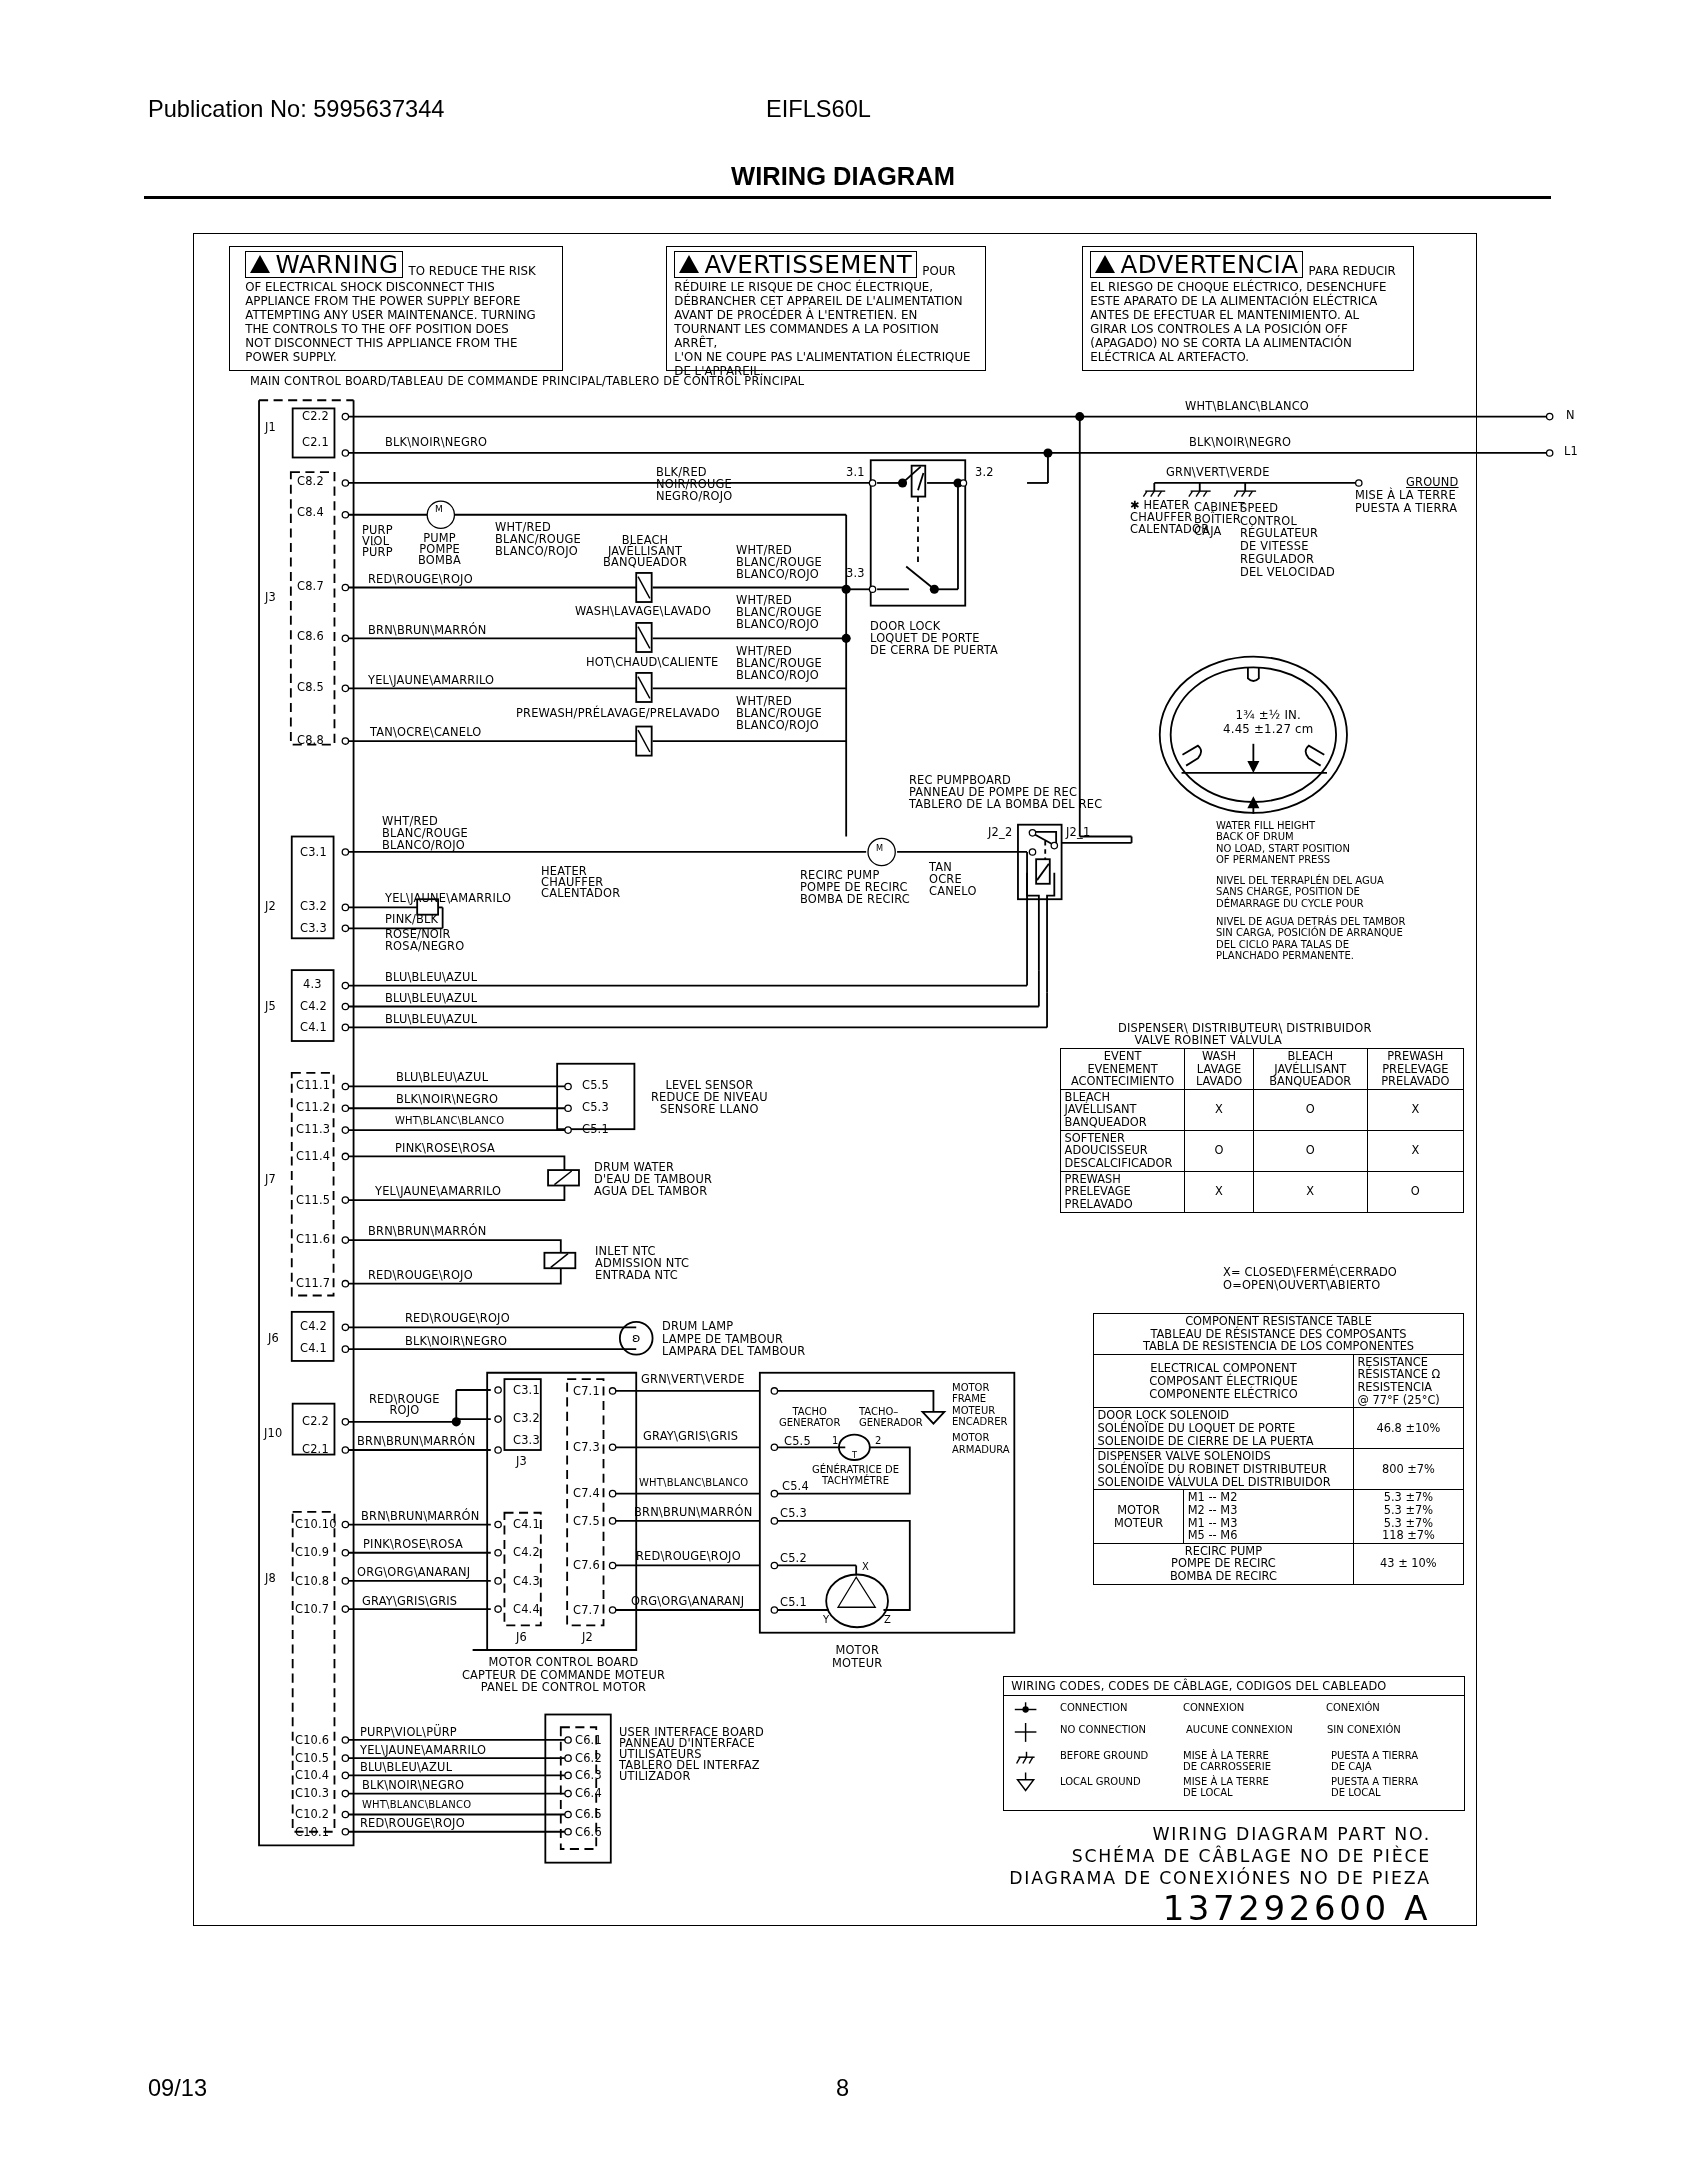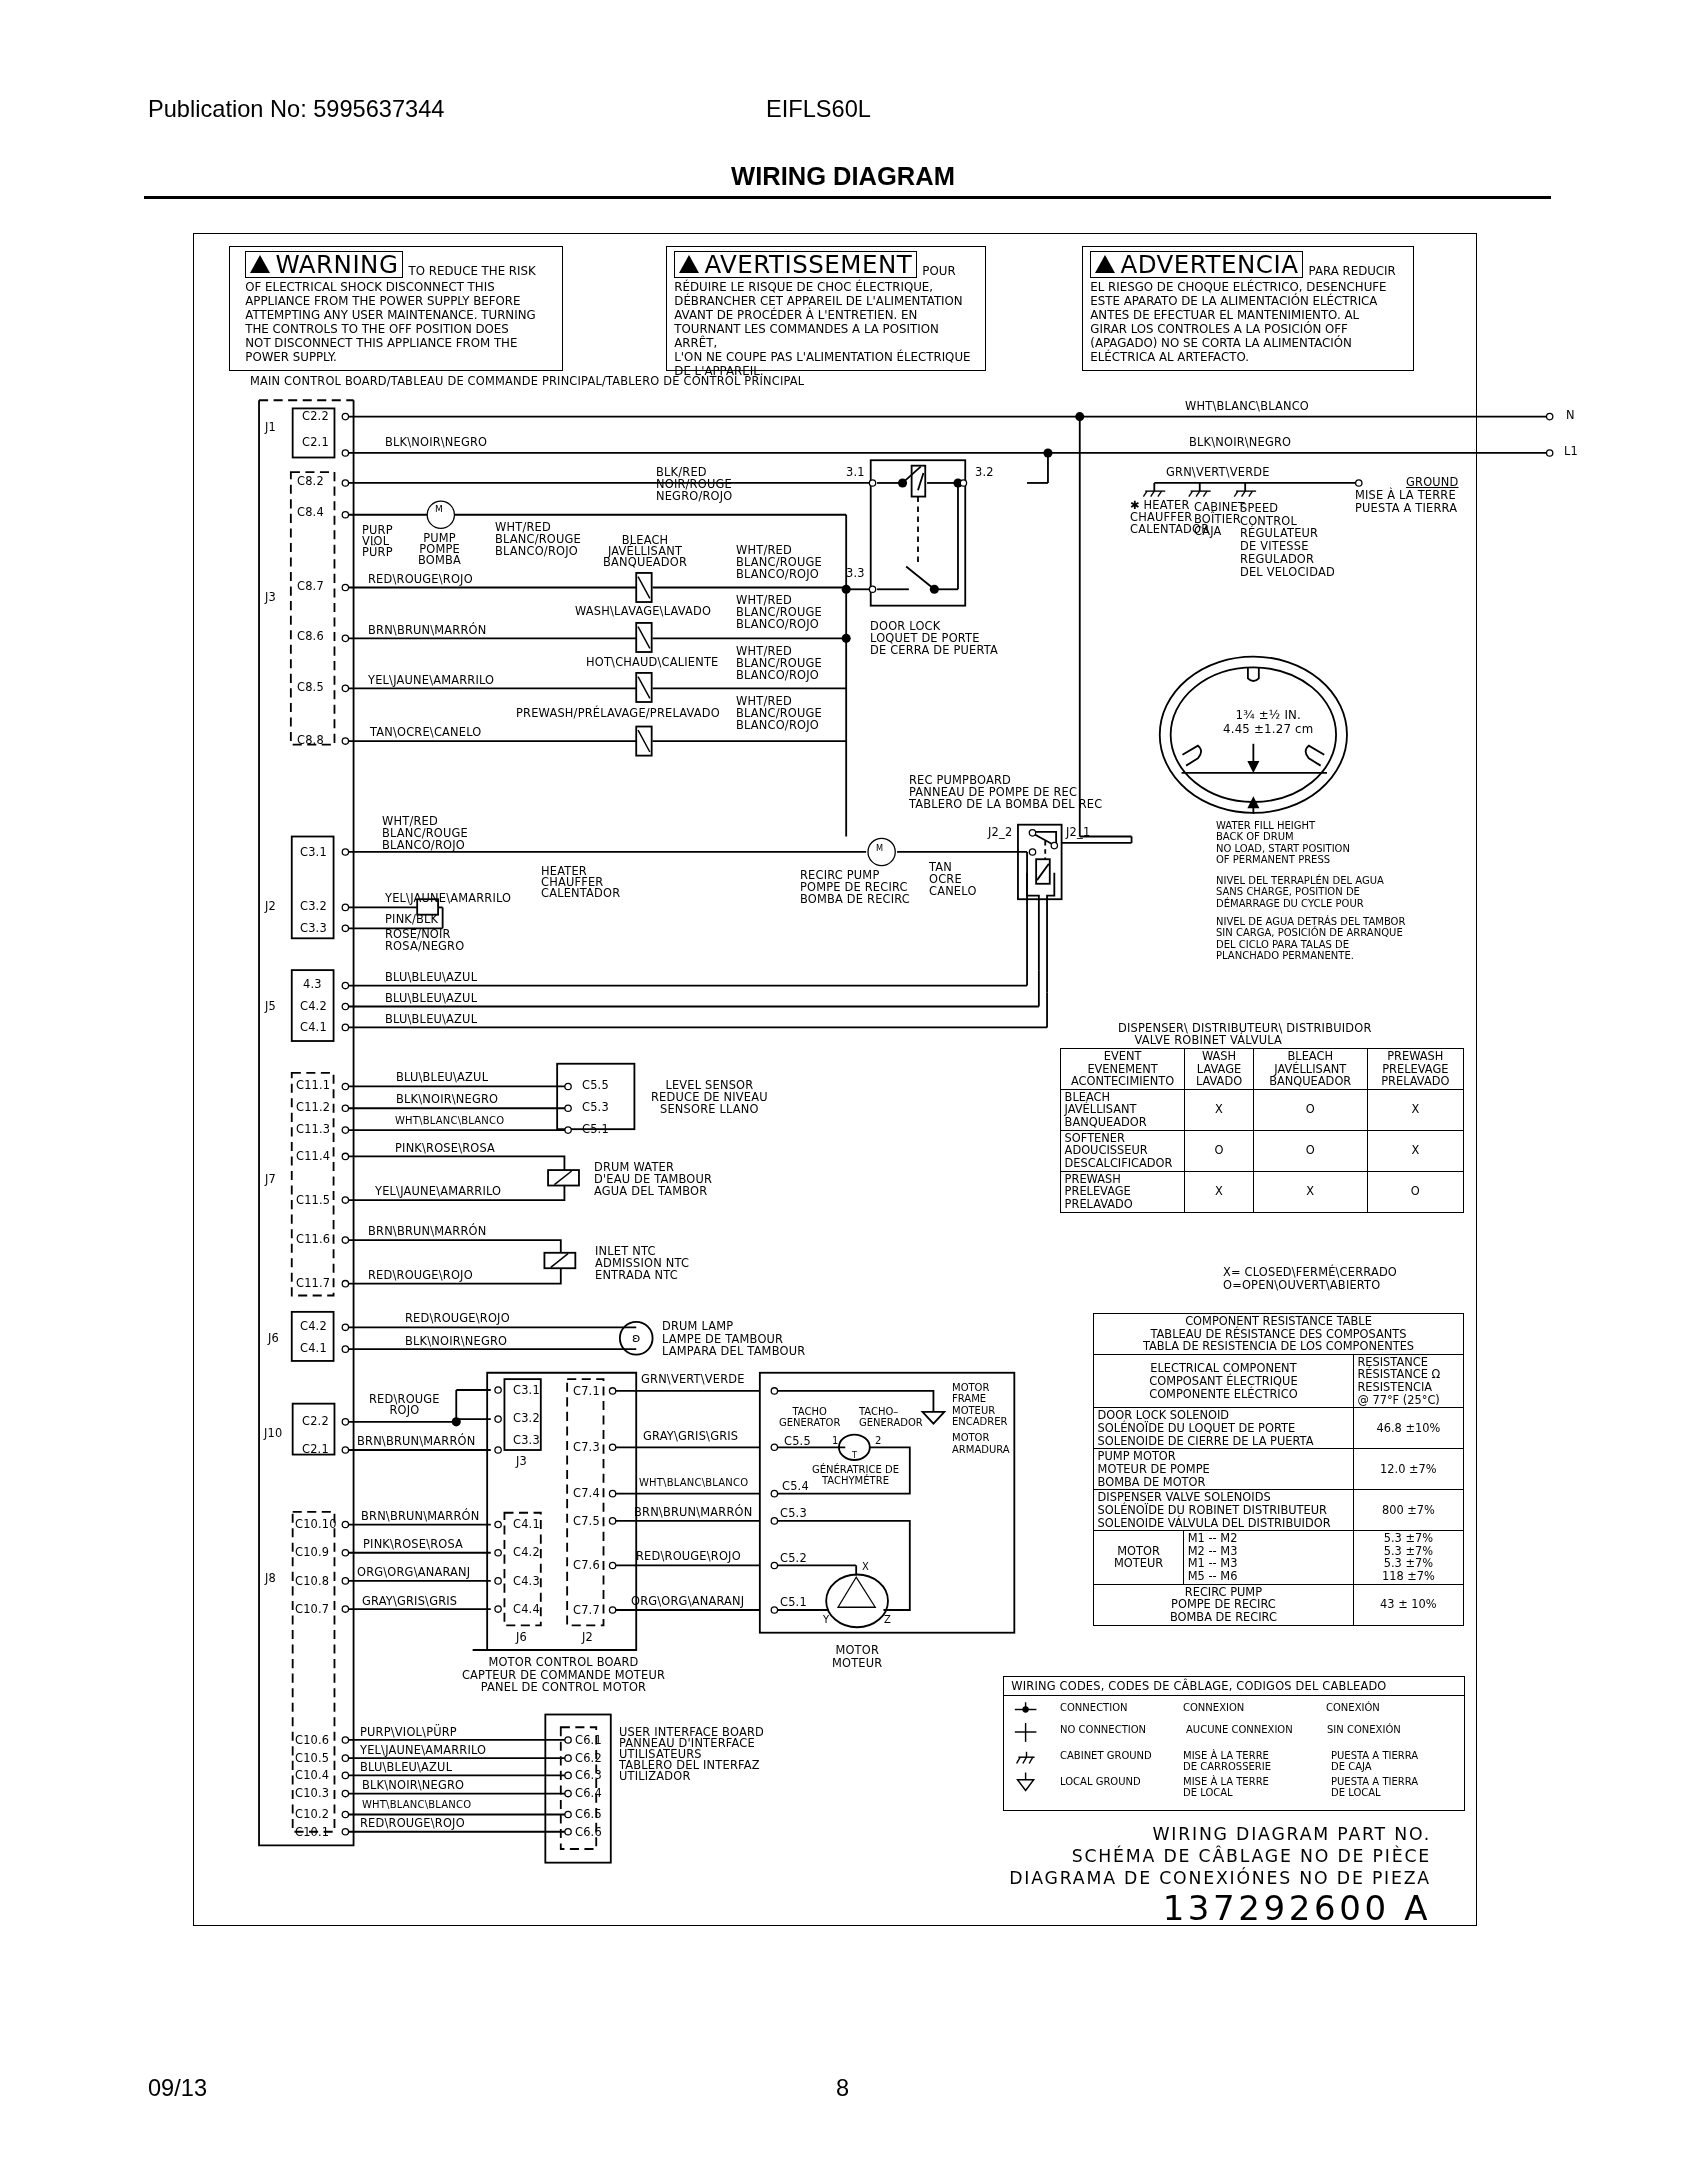--- a/index.html
+++ b/index.html
@@ -778,28 +778,20 @@
   <tr>
         <td colspan="2">
           <div>DOOR LOCK SOLENOID</div>
           <div>SOLÉNOÏDE DU LOQUET DE PORTE</div>
           <div>SOLENOIDE DE CIERRE DE LA PUERTA</div>
         </td>
         <td class="ctr">46.8 ±10%</td>
       </tr>
   <tr>
         <td colspan="2">
-          <div>PUMP MOTOR</div>
-          <div>MOTEUR DE POMPE</div>
-          <div>BOMBA DE MOTOR</div>
-        </td>
-        <td class="ctr">12.0 ±7%</td>
-      </tr>
-  <tr>
-        <td colspan="2">
           <div>DISPENSER VALVE SOLENOIDS</div>
           <div>SOLÉNOÏDE DU ROBINET DISTRIBUTEUR</div>
           <div>SOLENOIDE VÁLVULA DEL DISTRIBUIDOR</div>
         </td>
         <td class="ctr">800 ±7%</td>
       </tr>
   <tr>
     <td class="ctr" style="width:82px;">
           <div>MOTOR</div>
           <div>MOTEUR</div>
@@ -846,21 +838,21 @@
           <path d="M5 88 L23 88 L14 100 Z"></path>
       </g>
       <circle cx="14" cy="10" r="3.5" fill="#000"></circle>
     </svg>
     <div class="abs ts" style="left:56px;top:5.5px;">CONNECTION</div>
     <div class="abs ts" style="left:179px;top:5.5px;">CONNEXION</div>
     <div class="abs ts" style="left:322px;top:5.5px;">CONEXIÓN</div>
     <div class="abs ts" style="left:56px;top:28px;">NO CONNECTION</div>
     <div class="abs ts" style="left:182px;top:28px;">AUCUNE CONNEXION</div>
     <div class="abs ts" style="left:323px;top:28px;">SIN CONEXIÓN</div>
-    <div class="abs ts" style="left:56px;top:54px;">CABINET GROUND</div>
+    <div class="abs ts" style="left:56px;top:54px;">BEFORE GROUND</div>
     <div class="abs ts" style="left:179px;top:54px;white-space:pre;">MISE À LA TERRE
 DE CARROSSERIE</div>
     <div class="abs ts" style="left:327px;top:54px;white-space:pre;">PUESTA A TIERRA
 DE CAJA</div>
     <div class="abs ts" style="left:56px;top:80px;">LOCAL GROUND</div>
     <div class="abs ts" style="left:179px;top:80px;white-space:pre;">MISE À LA TERRE
 DE LOCAL</div>
     <div class="abs ts" style="left:327px;top:80px;white-space:pre;">PUESTA A TIERRA
 DE LOCAL</div>
   </div>

